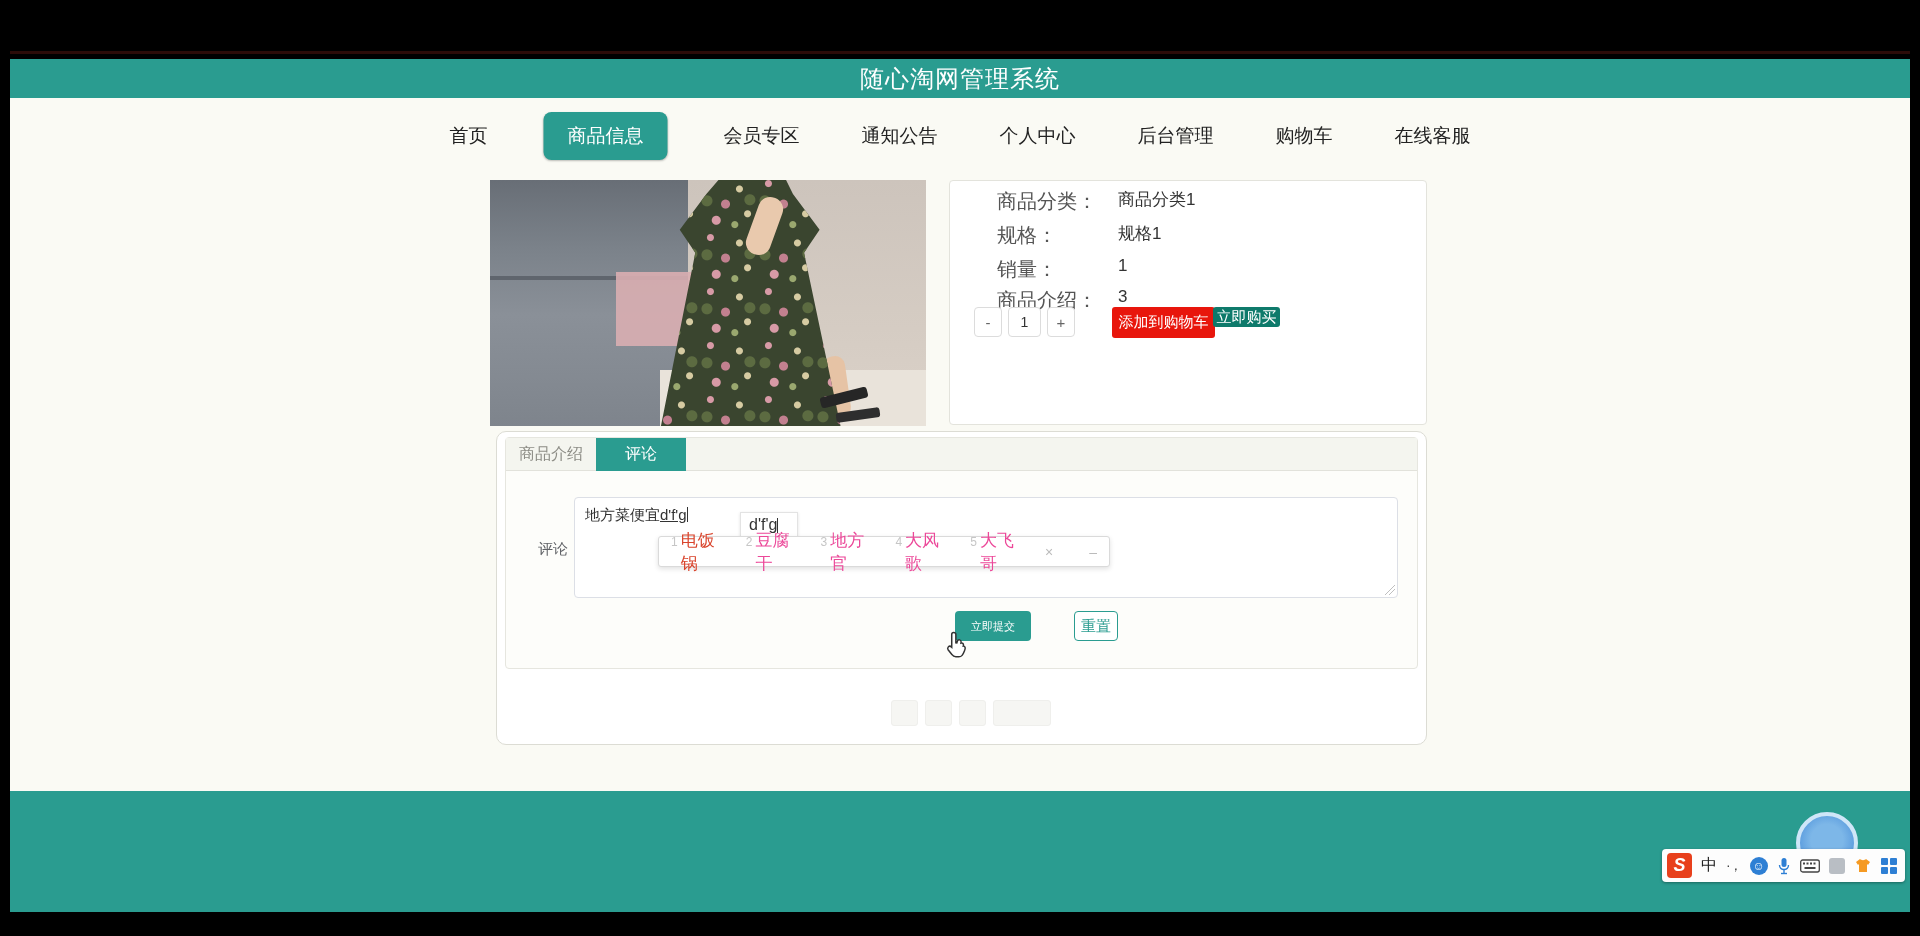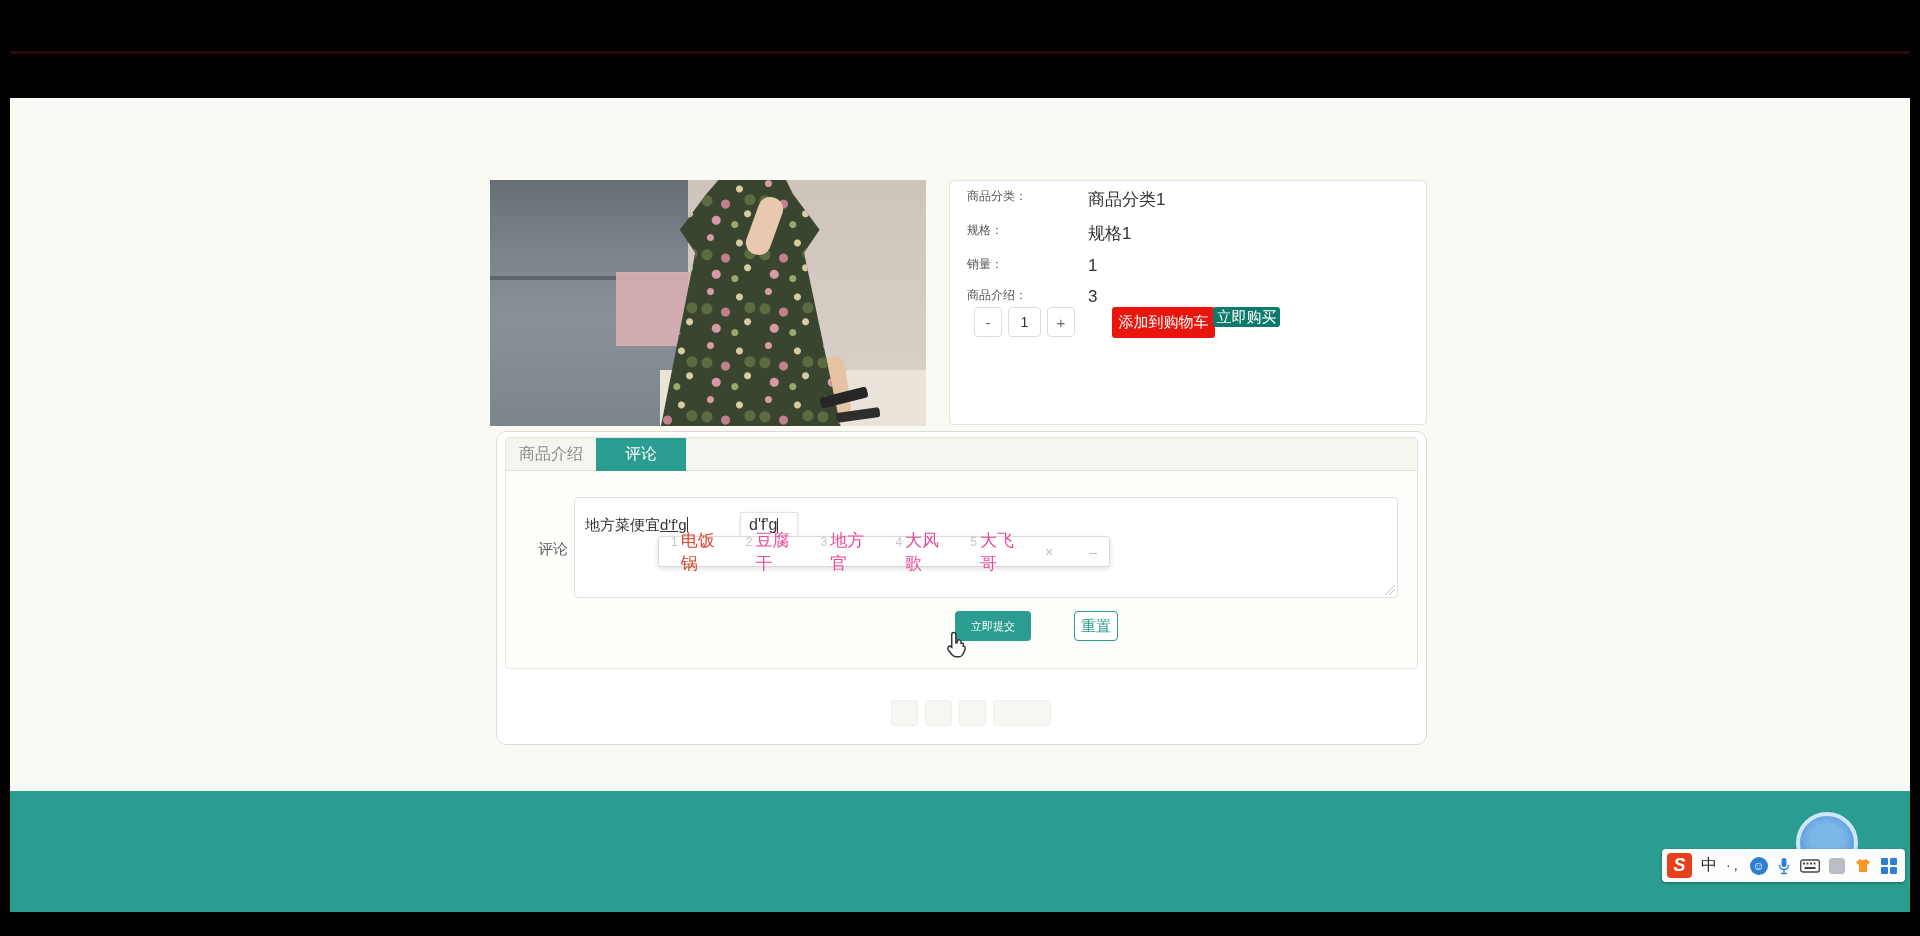--- a/index.html
+++ b/index.html
@@ -49,21 +49,21 @@
            border-radius:12px; transform:rotate(20deg); }
   .photo .sandal-a { position:absolute; left:330px; top:212px; width:48px; height:11px; background:#262626;
            border-radius:3px; transform:rotate(-14deg); }
   .photo .sandal-b { position:absolute; left:346px; top:230px; width:44px; height:10px; background:#2e2e2e;
            border-radius:3px; transform:rotate(-8deg); }
 
   
   .detail-panel { position:absolute; left:949px; top:180px; width:478px; height:245px; background:#fff;
                   border:1px solid #e3e3dc; border-radius:4px; }
   .d-row { position:absolute; left:17px; display:flex; }
-  .d-label { width:121px; font-size:12px; color:#555; }
+  .d-label { width:121px; font-size:20px; color:#555;margin-left:30px; }
   .d-value { font-size:17px; color:#333; }
   .controls { position:absolute; left:0; top:126px; width:478px; height:36px; }
   .step-btn { position:absolute; width:28px; height:30px; border:1px solid #dcdcdc; border-radius:4px;
               background:#fff; color:#666; font-size:15px; display:flex; align-items:center; justify-content:center; cursor:pointer; }
   .step-val { position:absolute; width:33px; height:30px; border:1px solid #dcdcdc; border-radius:4px;
               background:#fff; color:#333; font-size:14px; display:flex; align-items:center; justify-content:center; }
   .btn-cart { position:absolute; left:154px; top:0; width:103px; height:31px; background:#e8160c; color:#fff;
               border:none; border-radius:3px; font-size:15px; cursor:pointer;margin-left:8px; }
   .btn-buy  { position:absolute; left:263px; top:0; width:67px; height:20px; background:#0e7a6b; color:#fff;
               border:none; border-radius:3px; font-size:15px; cursor:pointer; }
@@ -73,21 +73,21 @@
                 border:1px solid #dcdcd4; border-radius:10px; }
   .tabs-block { position:absolute; left:8px; top:5px; width:913px; height:232px; background:#fdfdfa;
                 border:1px solid #e6e6df; border-radius:4px; }
   .tab-bar { position:absolute; left:0; top:0; width:100%; height:33px; background:#f4f5ef;
              border-bottom:1px solid #e2e2db; display:flex; }
   .tab { min-width:90px; height:33px; display:flex; align-items:center; justify-content:center;
          font-size:16px; color:#8d8d86; cursor:pointer; }
   .tab.active { background:#2a9c90; color:#fff; }
   .form-label { position:absolute; left:32px; top:102px; font-size:15px; color:#606266; }
   .comment-area { position:absolute; left:68px; top:59px; width:824px; height:101px; background:#fff;
-                  border:1px solid #dcdfe6; border-radius:4px; padding:17px 10px; font-size:15px; color:#333;
+                  border:1px solid #dcdfe6; border-radius:4px; padding:7px 10px; font-size:15px; color:#333;
                   cursor:text; line-height:20px; }
   .ime-inline { text-decoration:underline; }
   .caret { display:inline-block; width:1px; height:15px; background:#333; vertical-align:-2px; }
   .resize-grip { position:absolute; right:2px; bottom:2px; width:11px; height:11px;
                  background:linear-gradient(135deg, transparent 0 50%, #bfbfbf 50% 56%, transparent 56% 70%, #bfbfbf 70% 76%, transparent 76%); }
   .btn-submit { position:absolute; left:449px; top:173px; width:76px; height:30px; background:#2a9c90; color:#fff;
                 border:none; border-radius:4px; font-size:11px; cursor:pointer; }
   .btn-reset  { position:absolute; left:539px; top:173px; width:44px; height:30px; background:#fff; color:#2a9c90;
                 border:1px solid #2a9c90; border-radius:4px; font-size:15px; cursor:pointer;margin-left:29px; }
 
@@ -131,24 +131,37 @@
   .grid4 { display:grid; grid-template-columns:7px 7px; grid-gap:2px; }
   .grid4 span { width:7px; height:7px; background:#2e7fd4; border-radius:1px; }
 </style>
 </head>
 <body>
 
 <div id="frame">
 
   <div class="maroon-line"></div>
 
+  <div class="teal-header">
+    <div class="title">随心淘网管理系统</div>
+  </div>
 
   <div class="page-band"></div>
   <div class="footer-band"></div>
 
+  <div class="nav">
+    <div class="nav-item">首页</div>
+    <div class="nav-item active">商品信息</div>
+    <div class="nav-item">会员专区</div>
+    <div class="nav-item">通知公告</div>
+    <div class="nav-item">个人中心</div>
+    <div class="nav-item">后台管理</div>
+    <div class="nav-item">购物车</div>
+    <div class="nav-item">在线客服</div>
+  </div>
 
   <div class="photo">
     <div class="sofa"></div>
     <div class="sofa-seam"></div>
     <div class="blanket"></div>
     <div class="floor"></div>
     <div class="leg"></div>
     <div class="dress"></div>
     <div class="arm"></div>
     <div class="sandal-a"></div>

